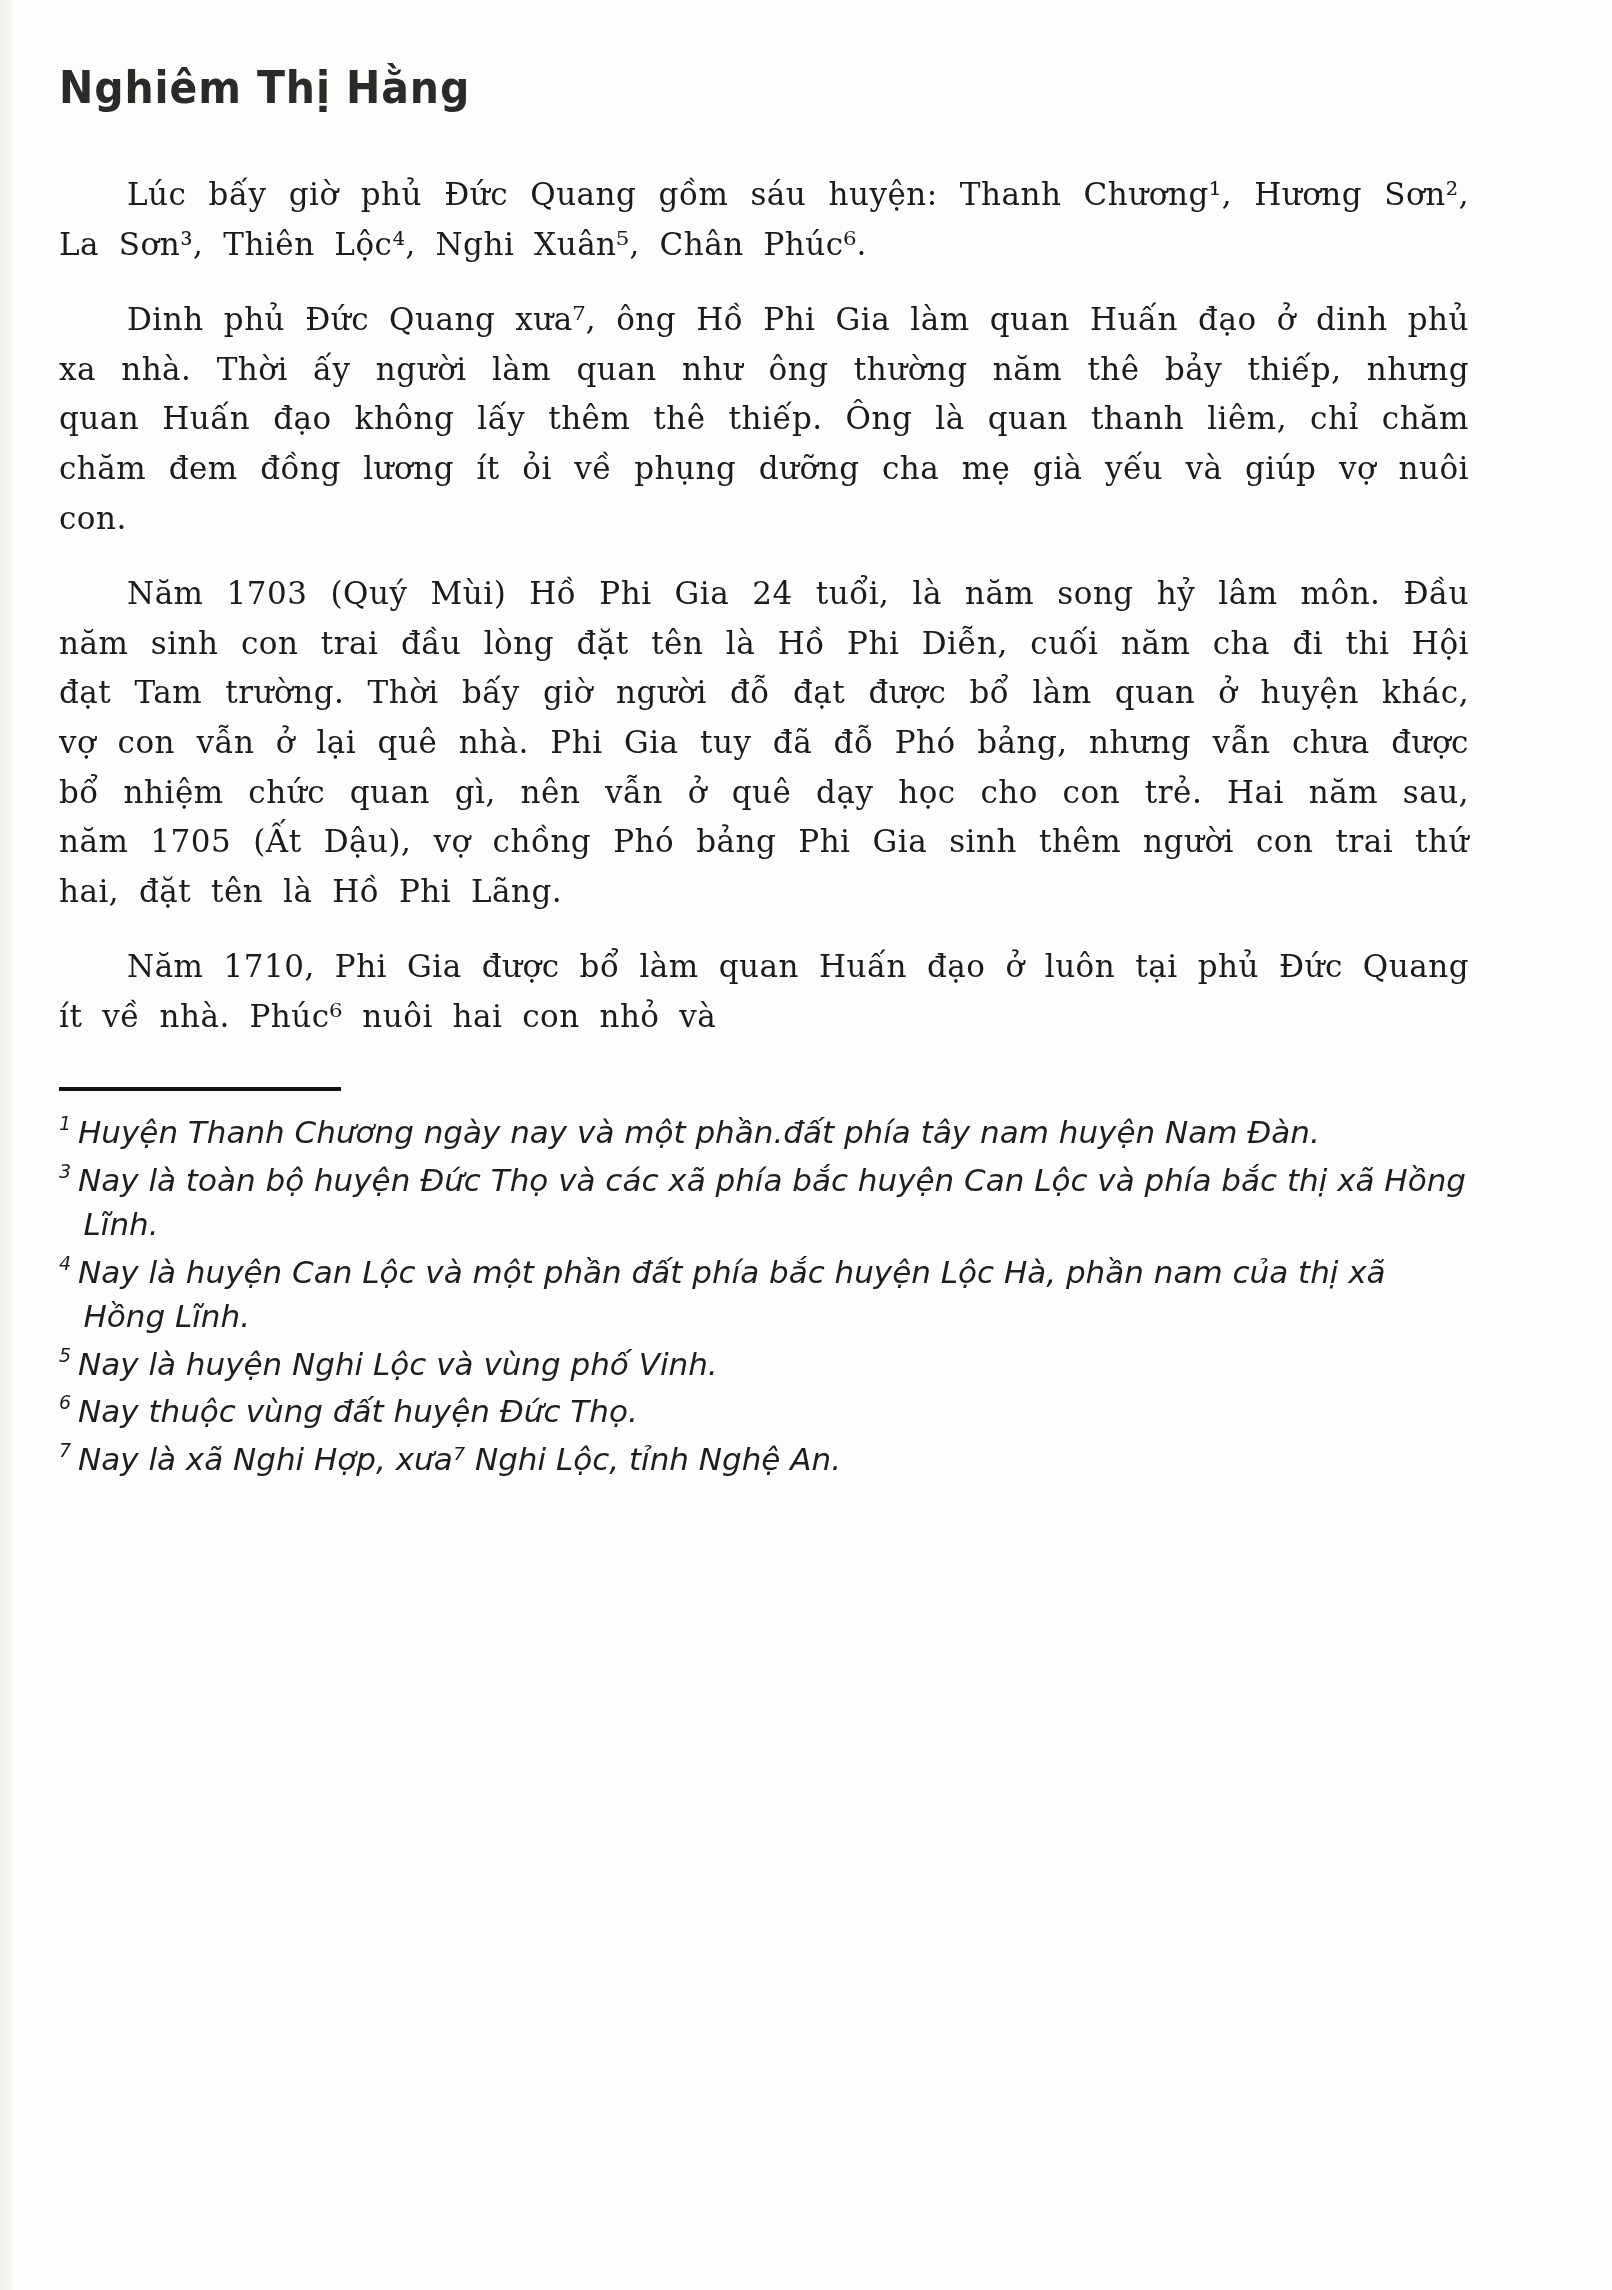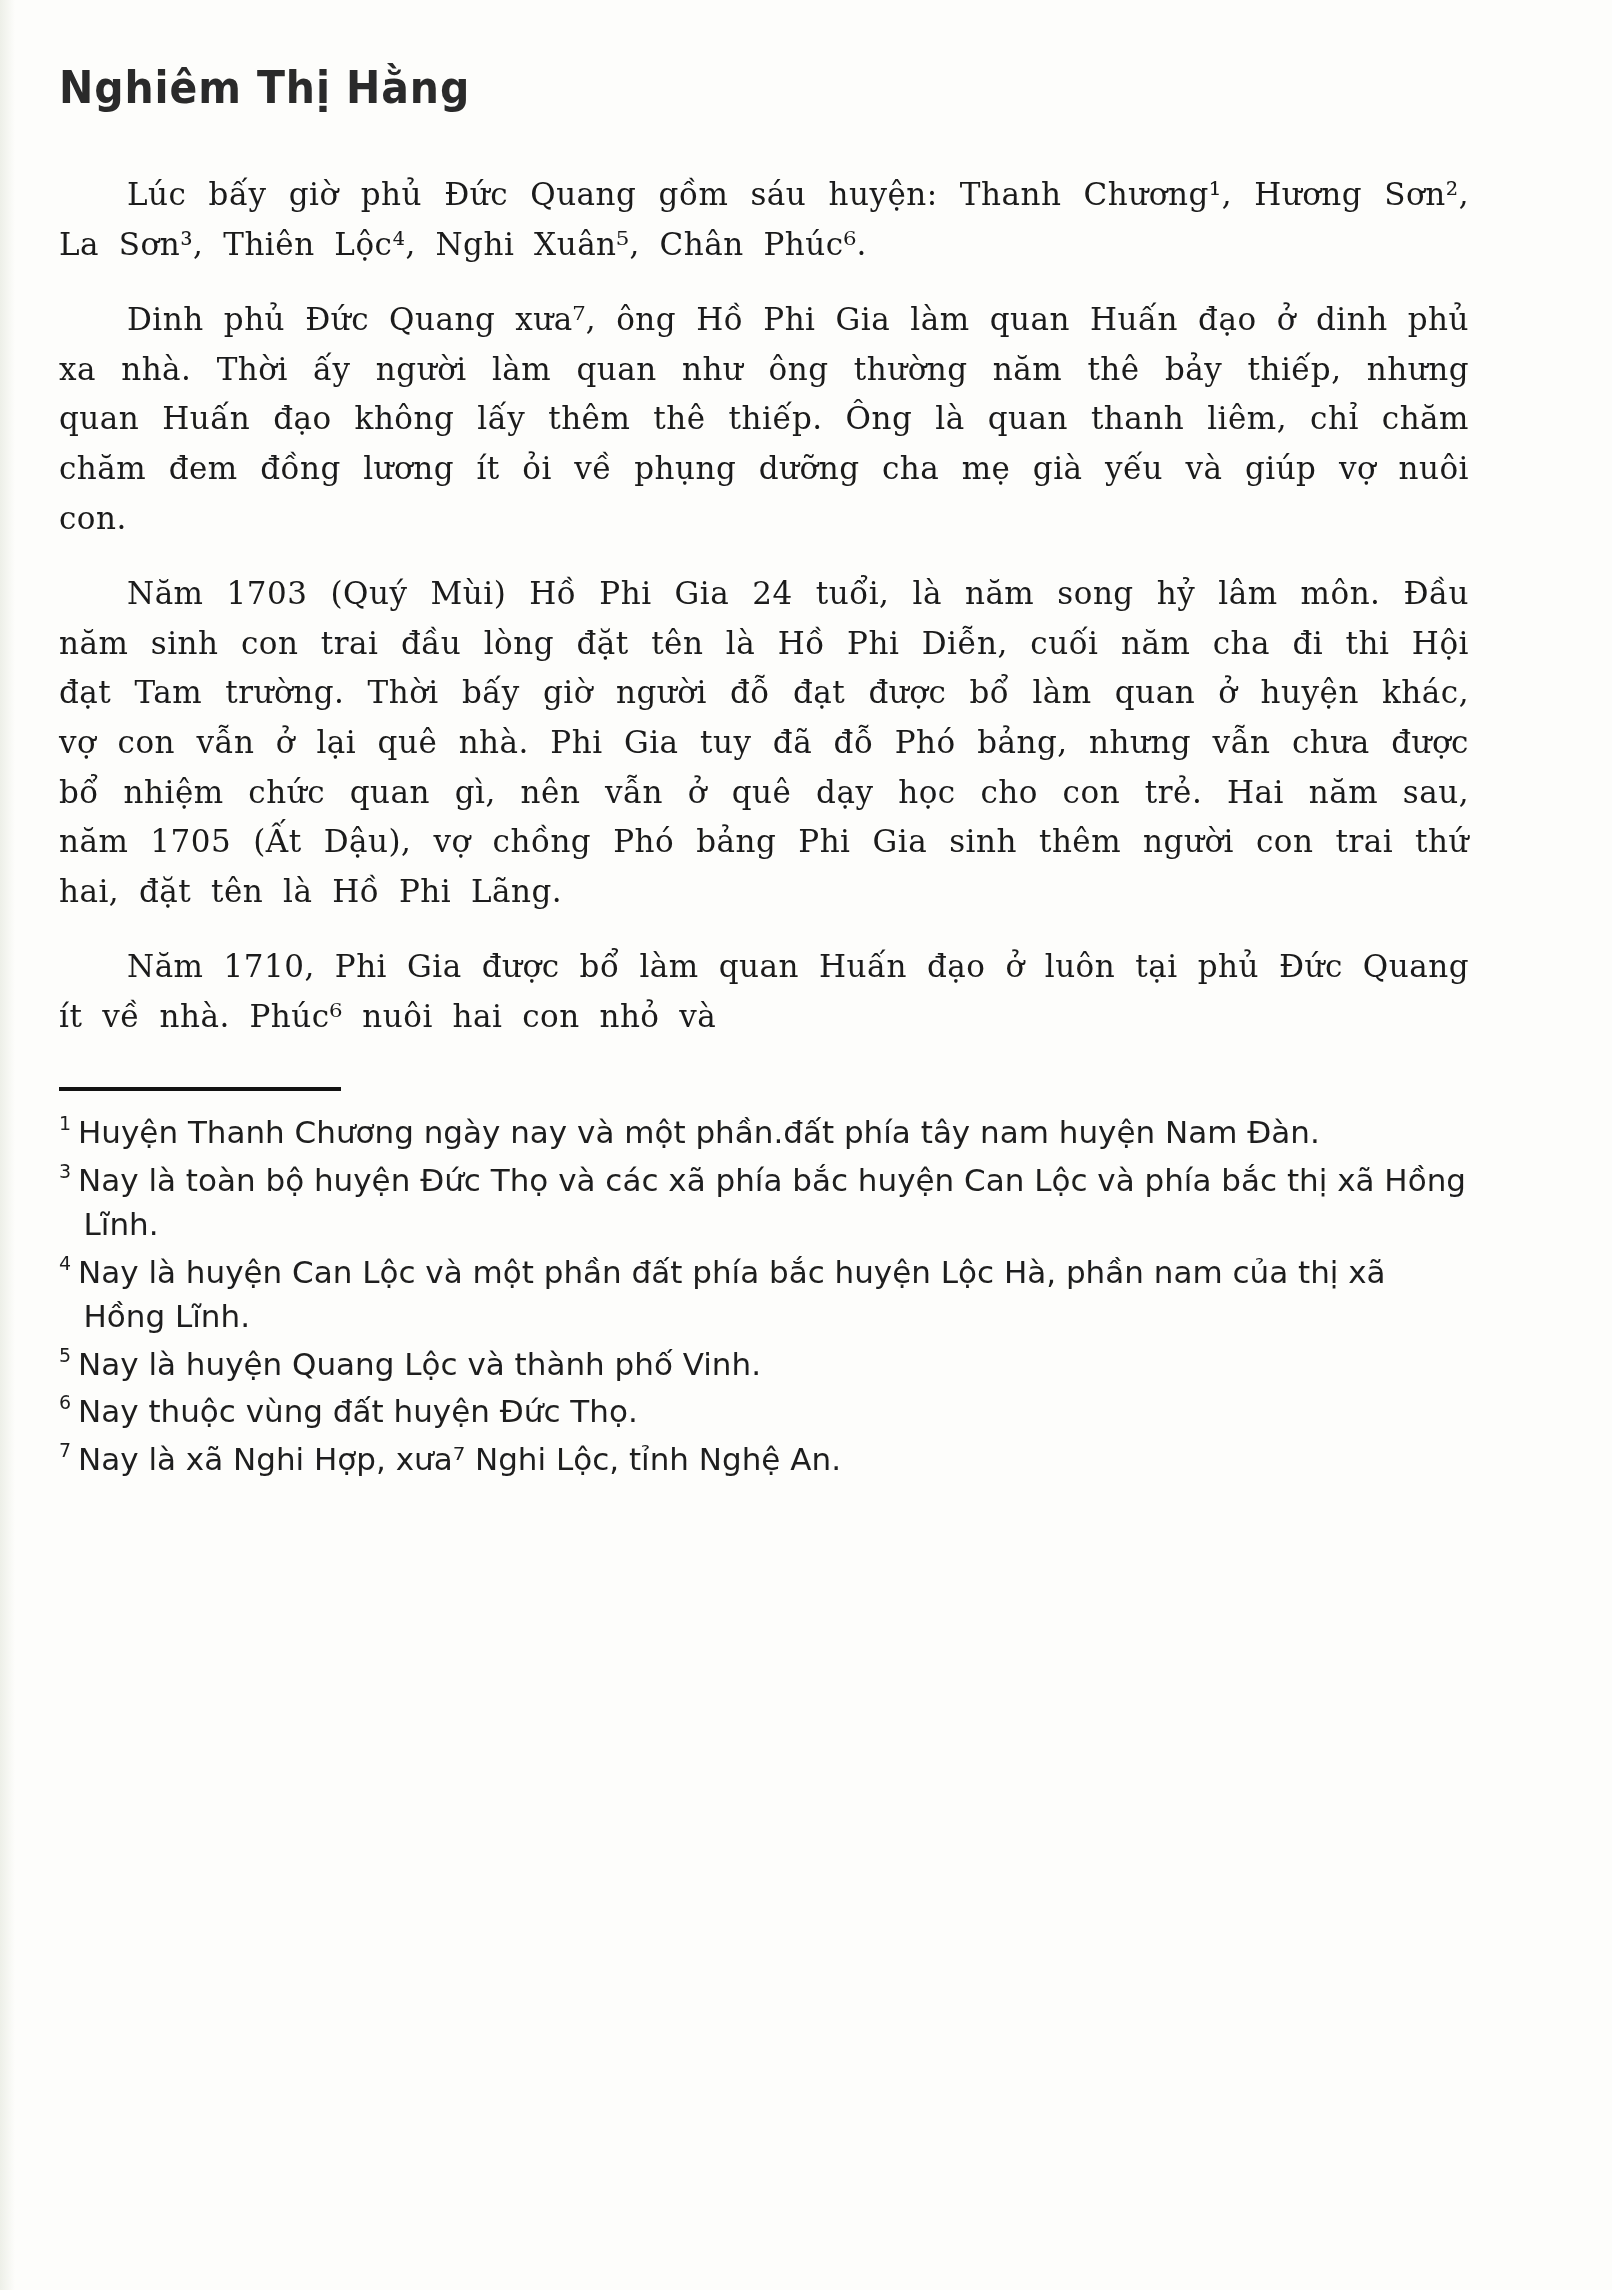--- a/index.html
+++ b/index.html
@@ -50,20 +50,21 @@
     margin-top: 19px;
     font-family: "DejaVu Sans", "Liberation Sans", sans-serif;
     font-size: 31px;
     line-height: 1.42;
     color: #1e1e1e;
   }
   .footnote {
     padding-left: 24.5px;
     text-indent: -24.5px;
     margin: 0 0 3.8px 0;
+    font-style: italic;
   }
   .footnote sup {
     display: inline-block;
     width: 19px;
     text-indent: 0;
     font-size: 19px;
     vertical-align: 13px;
   }
 </style>
 </head>
@@ -86,21 +87,21 @@
     <div class="footnote">
       <sup>1</sup><span>Huyện Thanh Chương ngày nay và một phần.đất phía tây nam huyện Nam Đàn.</span>
     </div>
     <div class="footnote">
       <sup>3</sup><span>Nay là toàn bộ huyện Đức Thọ và các xã phía bắc huyện Can Lộc và phía bắc thị xã Hồng Lĩnh.</span>
     </div>
     <div class="footnote">
       <sup>4</sup><span>Nay là huyện Can Lộc và một phần đất phía bắc huyện Lộc Hà, phần nam của thị xã Hồng Lĩnh.</span>
     </div>
     <div class="footnote">
-      <sup>5</sup><span>Nay là huyện Quang Lộc và thành phố Vinh.</span>
+      <sup>5</sup><span>Nay là huyện Nghi Lộc và vùng phố Vinh.</span>
     </div>
     <div class="footnote">
       <sup>6</sup><span>Nay thuộc vùng đất huyện Đức Thọ.</span>
     </div>
     <div class="footnote">
       <sup>7</sup><span>Nay là xã Nghi Hợp, xưa⁷ Nghi Lộc, tỉnh Nghệ An.</span>
     </div>
   </div>
 
 </div>

